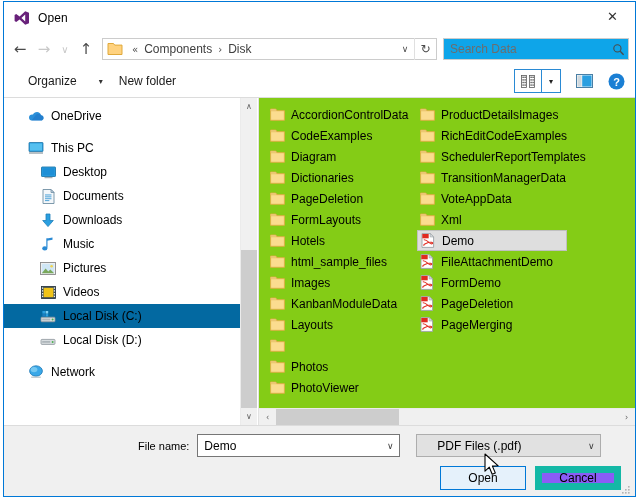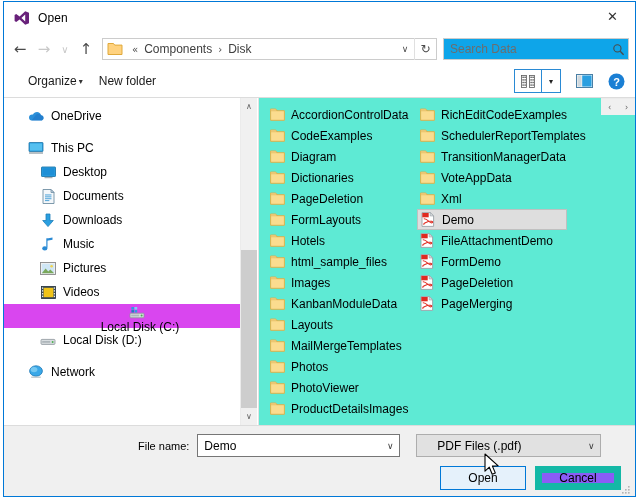--- a/index.html
+++ b/index.html
@@ -130,21 +130,21 @@
     border-bottom: 1px solid #dcdcdc;
     display: flex;
     align-items: center;
     flex: 0 0 auto;
     padding: 0 8px 0 16px;
   }
   .tb-item {
     font-size: 12px;
     color: #1a1a1a;
     padding: 3px 8px;
-    display: flex; align-items: center; gap: 2px;
+    display: flex; align-items: center; gap: 22px;
     white-space: nowrap;
   }
   .tb-caret { font-size: 8px; color: #333; font-family: "DejaVu Sans", sans-serif; }
   .tb-spacer { flex: 1 1 auto; }
   .viewgroup {
     display: flex; align-items: stretch;
     border: 1px solid #2a8ad4;
     height: 24px;
     margin-right: 10px;
   }
@@ -187,21 +187,21 @@
   .side-item {
     height: 24px;
     display: flex;
     align-items: center;
     font-size: 12px;
     color: #000;
     padding-left: 24px;
     white-space: nowrap;
   }
   .side-item.indent { padding-left: 36px; }
-  .side-item.selected { background: #d946ef; flex-direction: column; }
+  .side-item.selected { background: #0369a1; }
   .side-ico {
     width: 16px; height: 16px;
     margin-right: 7px;
     flex: 0 0 auto;
     display: flex; align-items: center; justify-content: center;
   }
   .side-gap { height: 8px; }
 
   
   .vscroll {
@@ -228,21 +228,22 @@
   .splitter {
     width: 1px;
     background: #e2e2e2;
     flex: 0 0 auto;
   }
 
   
   .filepane {
     flex: 1 1 auto;
     display: flex;
-    background: #5eead4;
+    flex-direction: column;
+    background: #84cc16;
     min-width: 0;
     position: relative;
   }
   .filegrid {
     flex: 1 1 auto;
     padding: 6px 0 0 8px;
     display: flex;
     flex-wrap: wrap;
     flex-direction: column;
     align-content: flex-start;
@@ -721,21 +722,20 @@
             </span>
             <span>Layouts</span>
           </div>
           <div class="fileitem">
             <span class="f-ico">
               <svg width="15" height="13" viewBox="0 0 15 13">
                 <path d="M0.6 1.2h5.2l1.1 1.5h7.5v9.6H0.6z" fill="#fbdc8f" stroke="#e0ae44" stroke-width="0.9"></path>
                 <path d="M0.6 1.2h5.2l1.1 1.5H0.6z" fill="#fde9b8" stroke="#e0ae44" stroke-width="0.7"></path>
               </svg>
             </span>
-            <span>MailMergeTemplates</span>
           </div>
           <div class="fileitem">
             <span class="f-ico">
               <svg width="15" height="13" viewBox="0 0 15 13">
                 <path d="M0.6 1.2h5.2l1.1 1.5h7.5v9.6H0.6z" fill="#fbdc8f" stroke="#e0ae44" stroke-width="0.9"></path>
                 <path d="M0.6 1.2h5.2l1.1 1.5H0.6z" fill="#fde9b8" stroke="#e0ae44" stroke-width="0.7"></path>
               </svg>
             </span>
             <span>Photos</span>
           </div>

